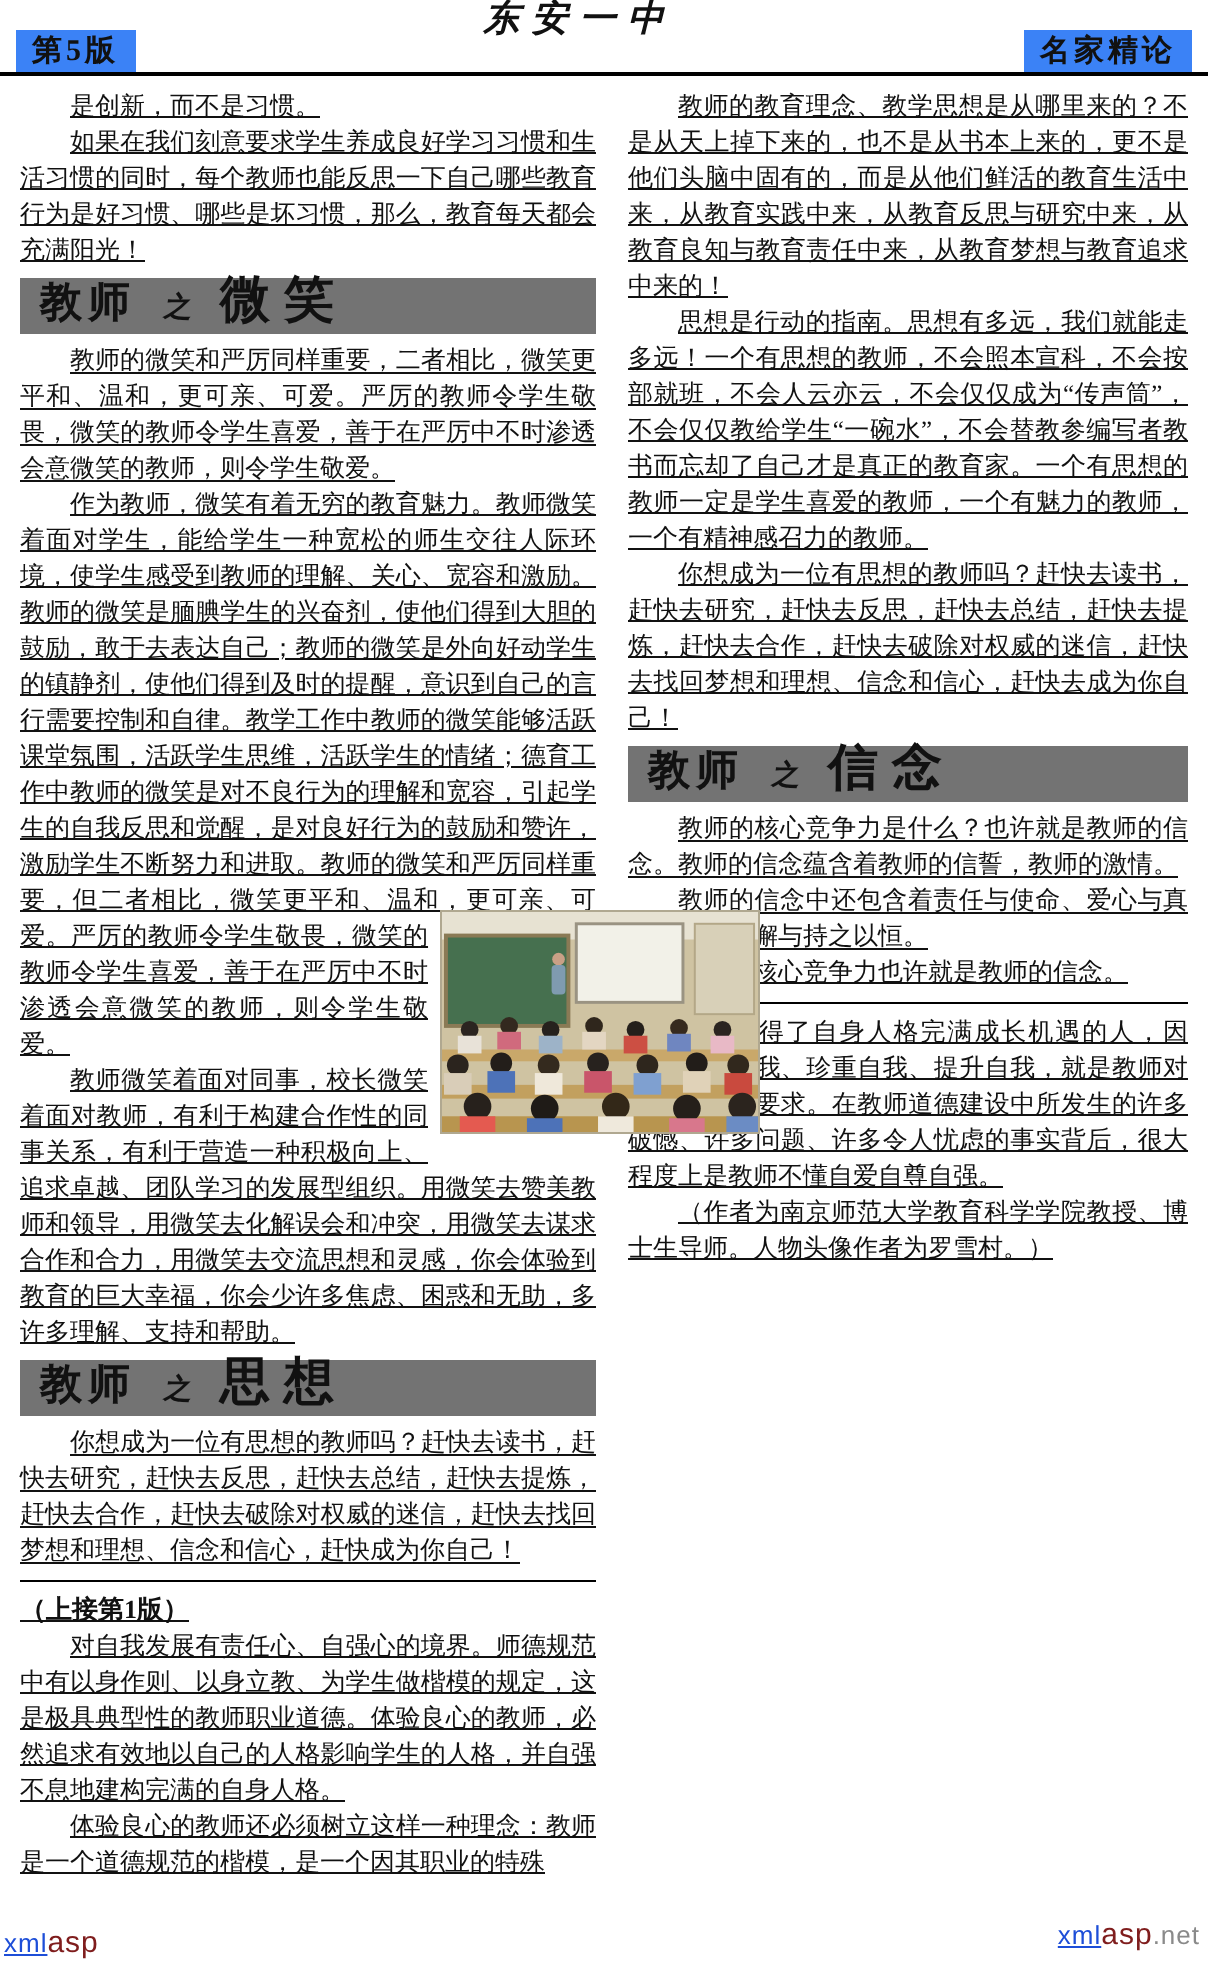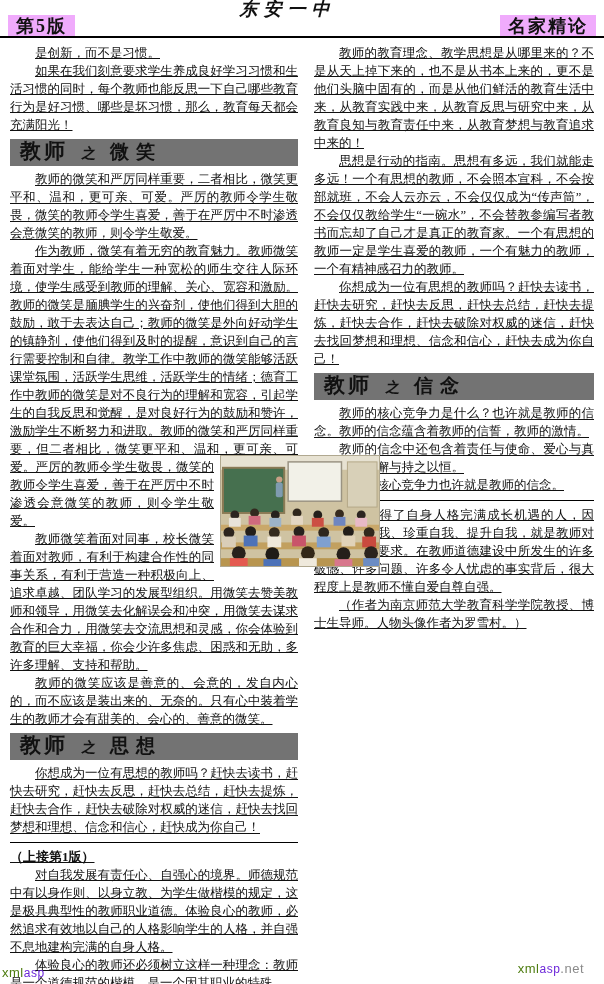--- a/index.html
+++ b/index.html
@@ -14,22 +14,22 @@
   }
   
   .masthead-bar{
     position:relative;
     height:30px;
     padding:6px 8px 0 8px;
     display:flex;align-items:flex-end;justify-content:space-between;
     border-bottom:2px solid #000;
   }
   .corner-tag{
-    background:#f0abfc;
-    font-size:18px;font-weight:bold;
+    background:#3b82f6;
+    font-size:15px;font-weight:bold;
     padding:2px 8px 1px 8px;
     letter-spacing:2px;
     line-height:18px;
   }
   .masthead-title{
     font-size:18px;font-weight:bold;font-style:italic;
     letter-spacing:6px;
     padding:0 10px 15px 10px;
     border-bottom:2px solid #000;
     margin-bottom:-2px;
@@ -51,21 +51,21 @@
   }
   .section-title{
     background:#737373;
     margin:5px 0 4px 0;
     padding:3px 6px 3px 10px;
     display:flex;align-items:baseline;
     white-space:nowrap;
   }
   .st-1{font-size:21px;font-weight:bold;letter-spacing:3px;}
   .st-2{font-size:14px;font-weight:bold;margin:0 14px;transform:skewX(-8deg);}
-  .st-3{font-size:19px;font-weight:bold;letter-spacing:7px;}
+  .st-3{font-size:25px;font-weight:bold;letter-spacing:7px;}
   .rule{border-top:1.5px solid #000;margin:6px 0 5px 0;}
   .continued-tag{font-weight:bold;font-size:13px;margin:0;}
   
   .float-r-spacer{float:right;width:80px;height:112px;margin-left:4px;}
   .float-l-spacer{float:left;width:72px;height:102px;margin-right:4px;}
   
   .photo{
     position:absolute;
     left:220px;top:455px;
     width:160px;height:112px;
@@ -74,23 +74,23 @@
   }
   .photo svg{display:block;width:100%;height:100%;}
   
   .wm{
     position:absolute;
     font-family:"Liberation Sans","DejaVu Sans",sans-serif;
     font-size:13px;
     letter-spacing:0.5px;
   }
   .wm-left{left:2px;bottom:4px;}
-  .wm-right{right:20px;bottom:8px;}
-  .wm .p-xml{color:#4d7c0f;}
-  .wm .p-asp{color:#6d28d9;font-size:12px;}
+  .wm-right{right:4px;bottom:8px;}
+  .wm .p-xml{color:#1d4ed8;text-decoration:underline;}
+  .wm .p-asp{color:#7f1d1d;font-size:15px;}
   .wm .p-net{color:#8a8a8a;}
 </style>
 </head>
 <body>
 
 <div class="page">
 
   <div class="masthead-bar">
     <span class="corner-tag">第5版</span>
     <span class="masthead-title">东安一中</span>
@@ -105,21 +105,20 @@
 
       <div class="section-title">
         <span class="st-1">教师</span>
         <span class="st-2">之</span>
         <span class="st-3">微笑</span>
       </div>
 
       <p class="body-p lead">教师的微笑和严厉同样重要，二者相比，微笑更平和、温和，更可亲、可爱。严厉的教师令学生敬畏，微笑的教师令学生喜爱，善于在严厉中不时渗透会意微笑的教师，则令学生敬爱。</p>
       <p class="body-p"><span>作为教师，微笑有着无穷的教育魅力。教师微笑着面对学生，能给学生一种宽松的师生交往人际环境，使学生感受到教师的理解、关心、宽容和激励。教师的微笑是腼腆学生的兴奋剂，使他们得到大胆的鼓励，敢于去表达自己；教师的微笑是外向好动学生的镇静剂，使他们得到及时的提醒，意识到自己的言行需要控制和自律。教学工作中教师的微笑能够活跃课堂氛围，活跃学生思维，活跃学生的情绪；德育工作中教师的微笑是对不良行为的理解和宽容，引起学生的自我反思和觉醒，是对良好行为的鼓励和赞许，激励学生不断努力和进取。教师的微笑和严厉同样重要，但二者相比，微笑更平和、温和，更可亲、可爱。严厉的教师令学生敬畏，</span><span class="float-r-spacer"></span><span>微笑的教师令学生喜爱，善于在严厉中不时渗透会意微笑的教师，则令学生敬爱。</span></p>
       <p class="body-p">教师微笑着面对同事，校长微笑着面对教师，有利于构建合作性的同事关系，有利于营造一种积极向上、追求卓越、团队学习的发展型组织。用微笑去赞美教师和领导，用微笑去化解误会和冲突，用微笑去谋求合作和合力，用微笑去交流思想和灵感，你会体验到教育的巨大幸福，你会少许多焦虑、困惑和无助，多许多理解、支持和帮助。</p>
-      <p class="body-p">教师的微笑应该是善意的、会意的，发自内心的，而不应该是装出来的、无奈的。只有心中装着学生的教师才会有甜美的、会心的、善意的微笑。</p>
 
       <div class="section-title">
         <span class="st-1">教师</span>
         <span class="st-2">之</span>
         <span class="st-3">思想</span>
       </div>
 
       <p class="body-p lead">你想成为一位有思想的教师吗？赶快去读书，赶快去研究，赶快去反思，赶快去总结，赶快去提炼，赶快去合作，赶快去破除对权威的迷信，赶快去找回梦想和理想、信念和信心，赶快成为你自己！</p>
 
       <div class="rule"></div>

